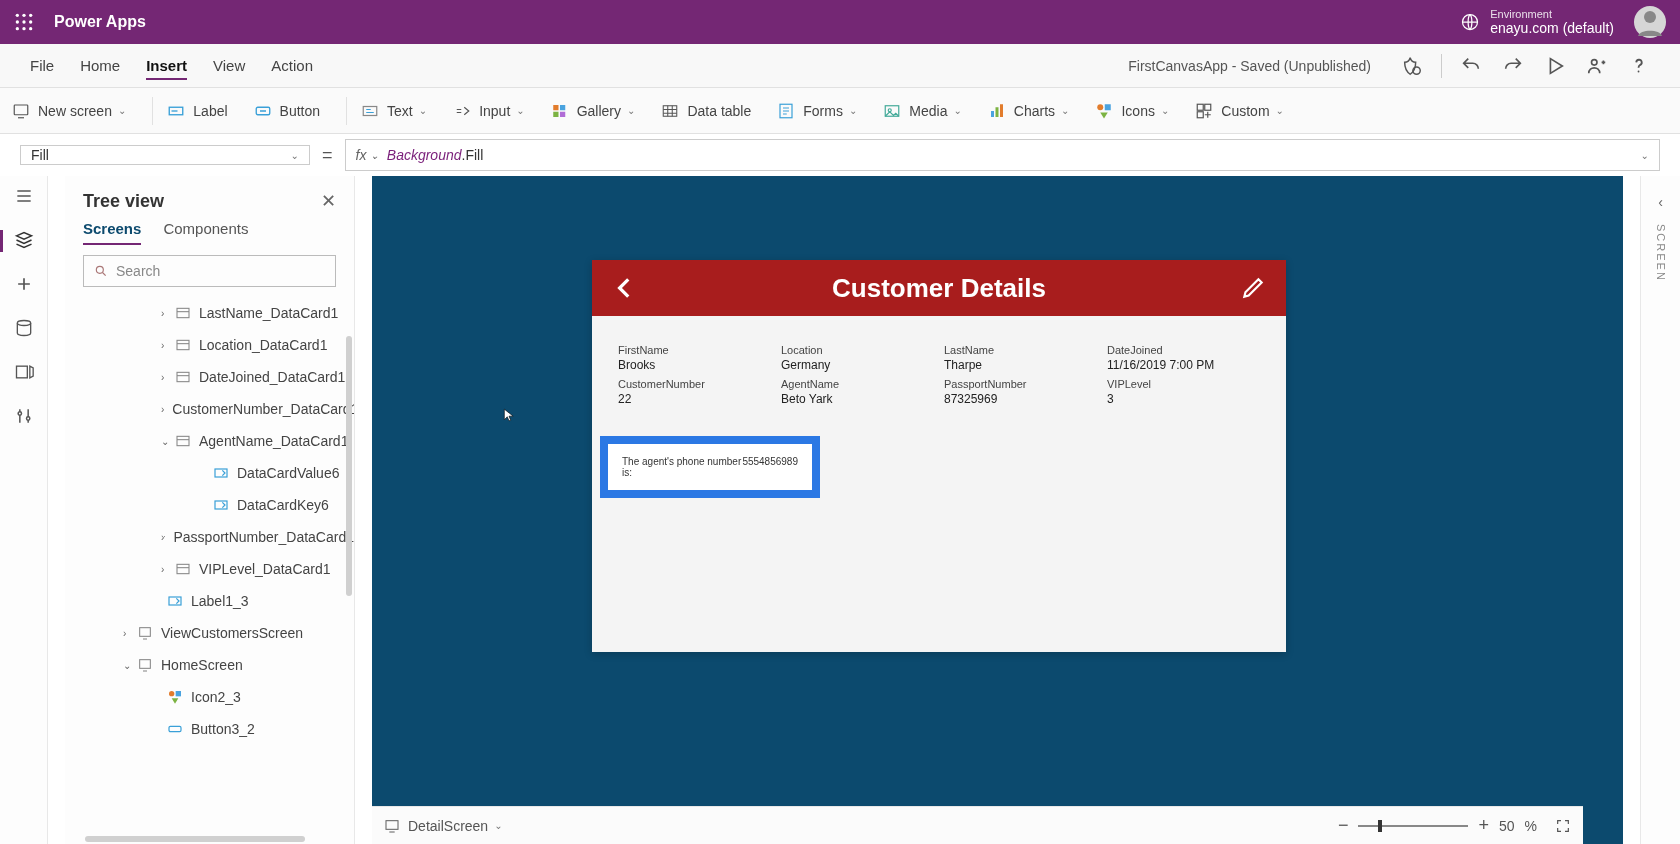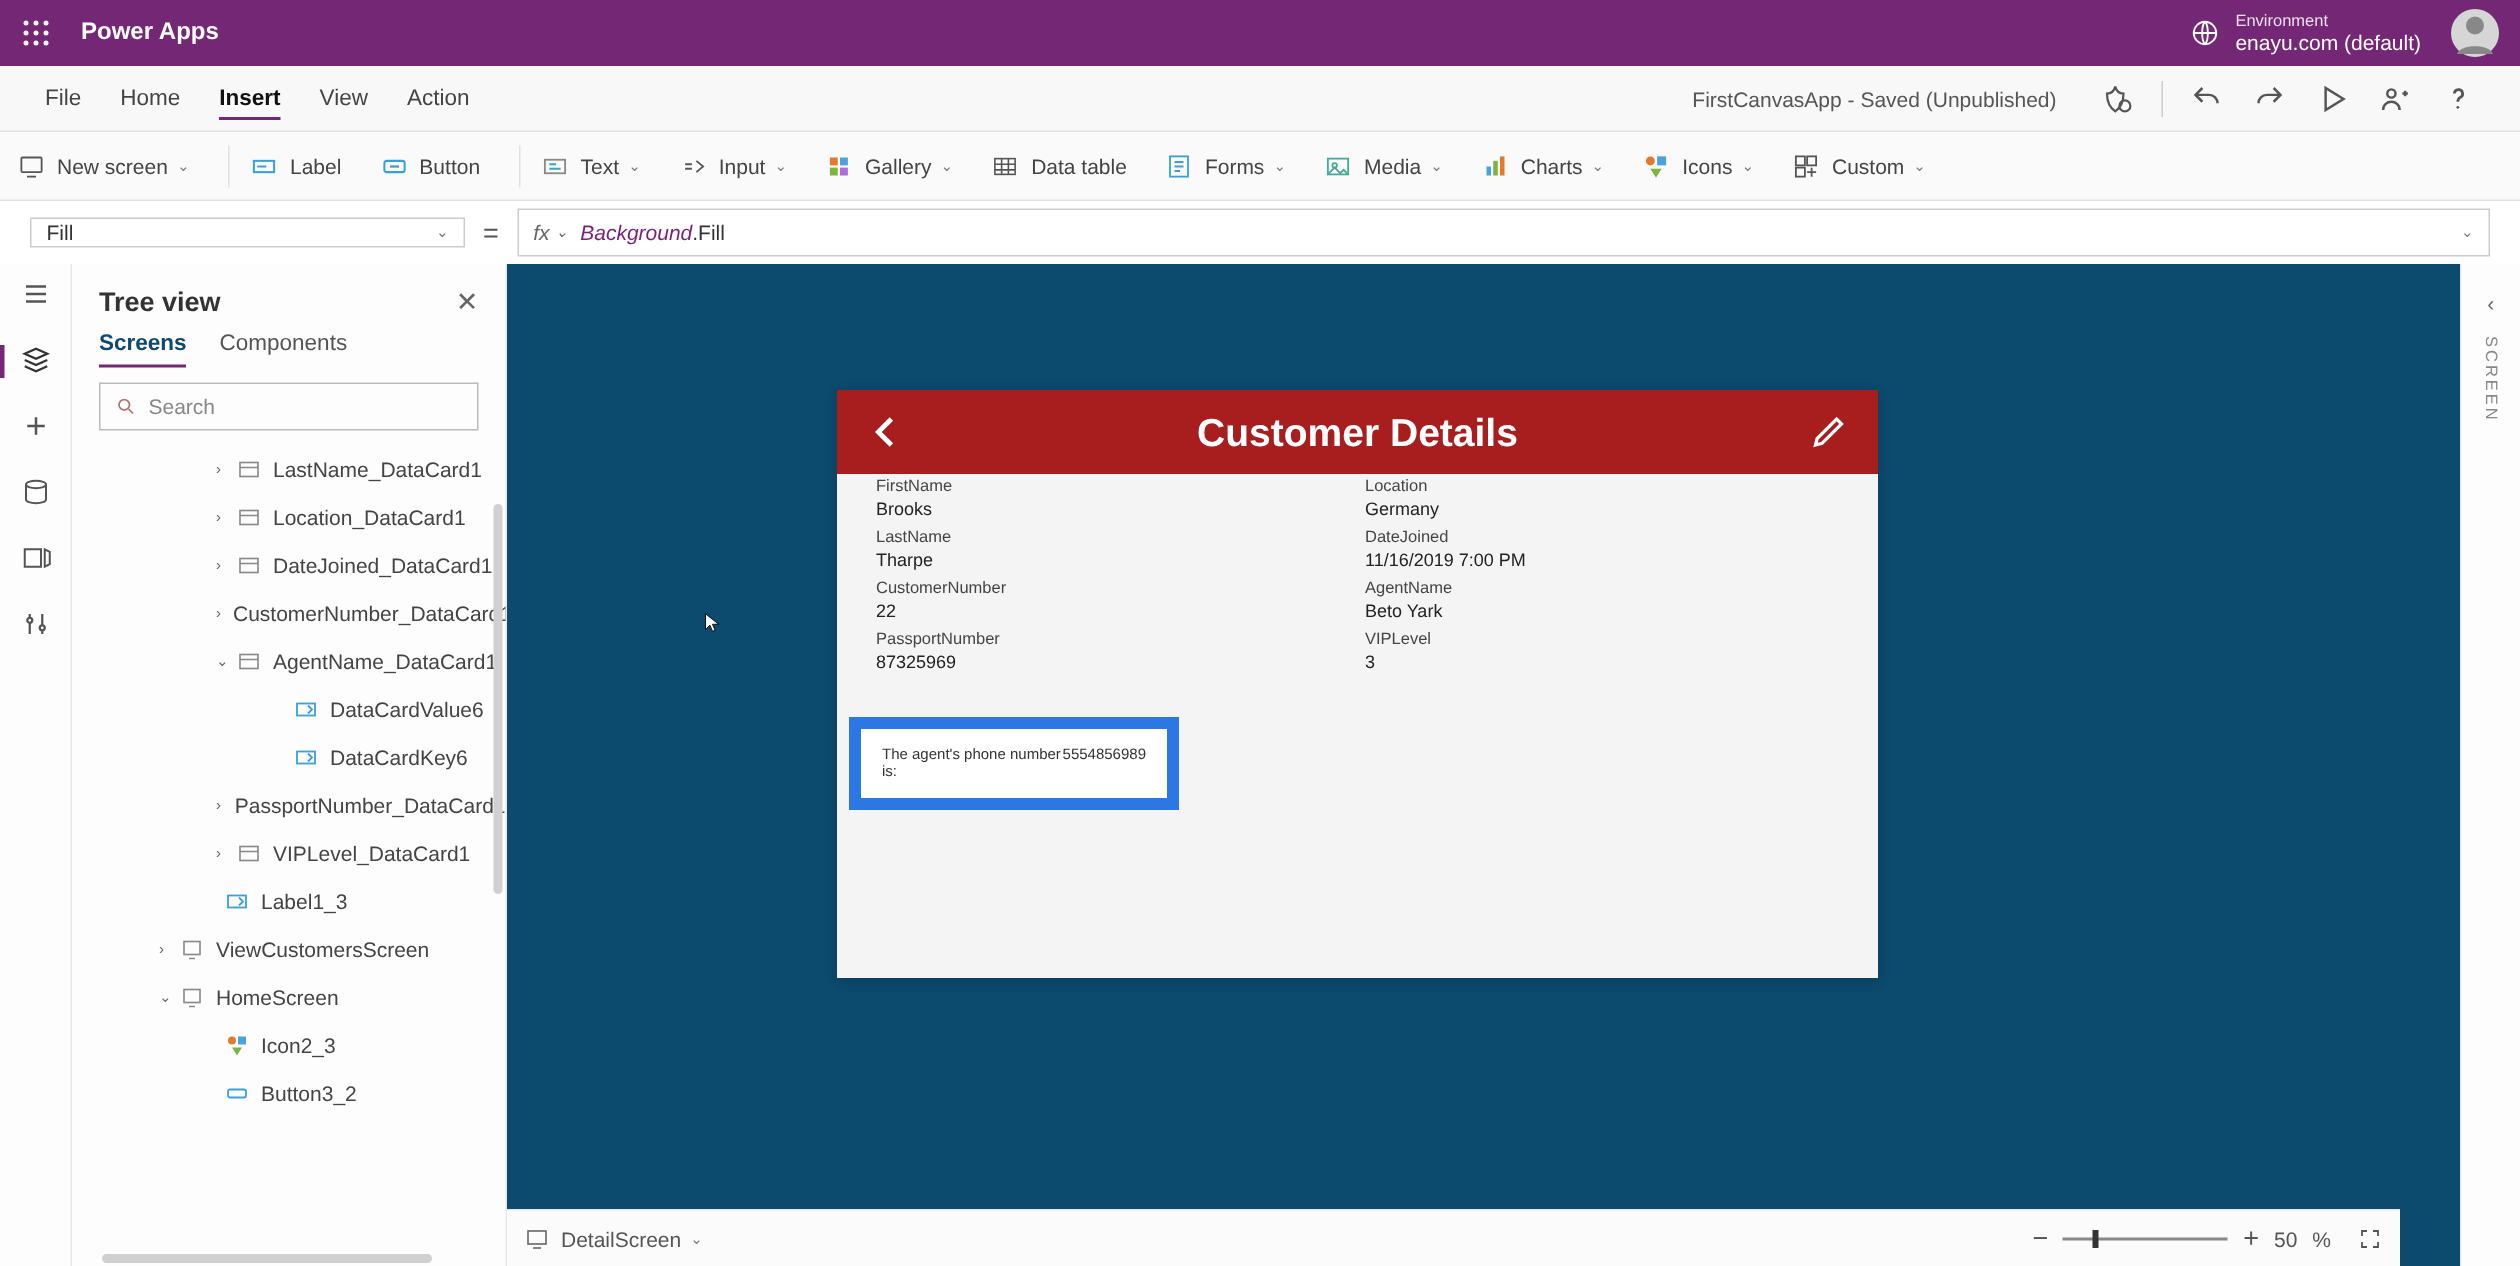--- a/index.html
+++ b/index.html
@@ -34,21 +34,21 @@
 
 .formulabar { height:42px; display:flex; align-items:center; padding:6px 20px; gap:12px; background:#fff; }
 .propbox { width:290px; height:20px; border:1px solid #ccc; display:flex; align-items:center; padding:0 10px; font-size:14px; color:#333; justify-content:space-between; }
 .eq { font-size:18px; color:#555; }
 .fxbox { flex:1; height:32px; border:1px solid #ccc; display:flex; align-items:center; padding:0 10px; font-size:14px; }
 .fxlbl { font-style:italic; color:#666; margin-right:8px; display:flex; align-items:center; }
 .fxexpr .bg { color:#7a1f7a; font-style:italic; }
 .fxexpr .fill { color:#333; }
 
 
-.mainrow { display:flex; height:calc(844px - 44px - 44px - 46px - 42px); }
+.mainrow { display:flex; height:calc(844px - 44px - 44px - 46px - 42px);gap:17px; }
 
 
 .rail { width:48px; background:#fdfdfd; border-right:1px solid #e8e8e8; display:flex; flex-direction:column; align-items:center; padding-top:10px; gap:24px; }
 .rail .ico { width:20px; height:20px; color:#555; }
 .rail .selbar { width:3px; height:22px; background:#742774; position:absolute; left:0; }
 .railitem { position:relative; width:48px; display:flex; justify-content:center; }
 
 
 .treepanel { width:290px; background:#fdfdfd; border-right:1px solid #e8e8e8; display:flex; flex-direction:column; position:relative; }
 .treehdr { display:flex; align-items:center; justify-content:space-between; padding:14px 18px 8px; }
@@ -65,21 +65,21 @@
 .node .ico { width:16px; height:16px; margin-right:8px; }
 .treescroll { position:absolute; right:2px; top:160px; width:6px; height:260px; background:#d0d0d0; border-radius:3px; }
 .hscroll { position:absolute; bottom:2px; left:20px; width:220px; height:6px; background:#d0d0d0; border-radius:3px; }
 
 
 .canvas { flex:1; background:#0c4a6e; position:relative; }
 .artboard { position:absolute; left:220px; top:84px; width:694px; height:392px; background:#f4f4f4; box-shadow:0 2px 8px rgba(0,0,0,.2); }
 .ab-hdr { height:56px; background:#a81d1d; color:#fff; display:flex; align-items:center; justify-content:space-between; padding:0 20px; }
 .ab-hdr h1 { font-size:26px; font-weight:700; flex:1; text-align:center; }
 .abicon { width:26px; height:26px; }
-.fields { display:grid; grid-template-columns:1fr 1fr; gap:6px 10px; padding:2px 26px 4px; font-size:12px; }
+.fields { display:grid; grid-template-columns:1fr 1fr 1fr 1fr; gap:6px 10px; padding:28px 26px 4px; font-size:12px; }
 .fld .k { color:#444; font-size:11px; margin-bottom:2px; }
 .fld .v { color:#222; font-size:12px; }
 .phonebox { margin:26px 0 0 8px; width:220px; padding:12px 14px; border:8px solid #2b78e4; background:#fff; font-size:10px; color:#333; display:flex; justify-content:flex-start; }
 .cursor { position:absolute; left:130px; top:230px; width:14px; height:18px; }
 
 
 .rrail { width:40px; background:#fdfdfd; border-left:1px solid #e8e8e8; display:flex; flex-direction:column; align-items:center; padding-top:18px; gap:8px; }
 .rrail .ch { font-size:14px; color:#666; }
 .rrail .vtxt { writing-mode:vertical-rl; font-size:11px; letter-spacing:2px; color:#888; margin-top:6px; }
 

